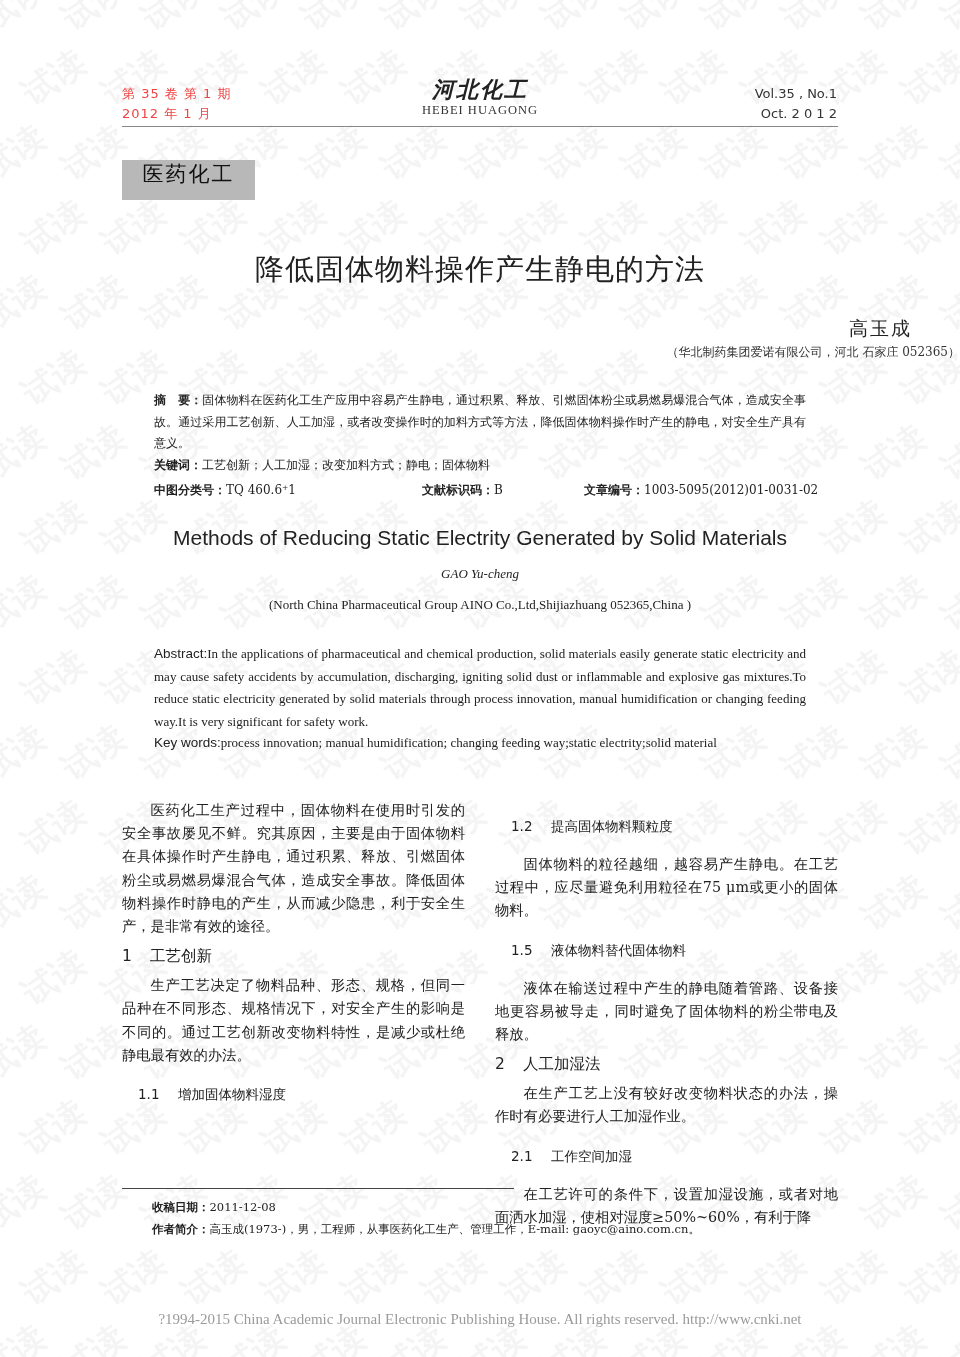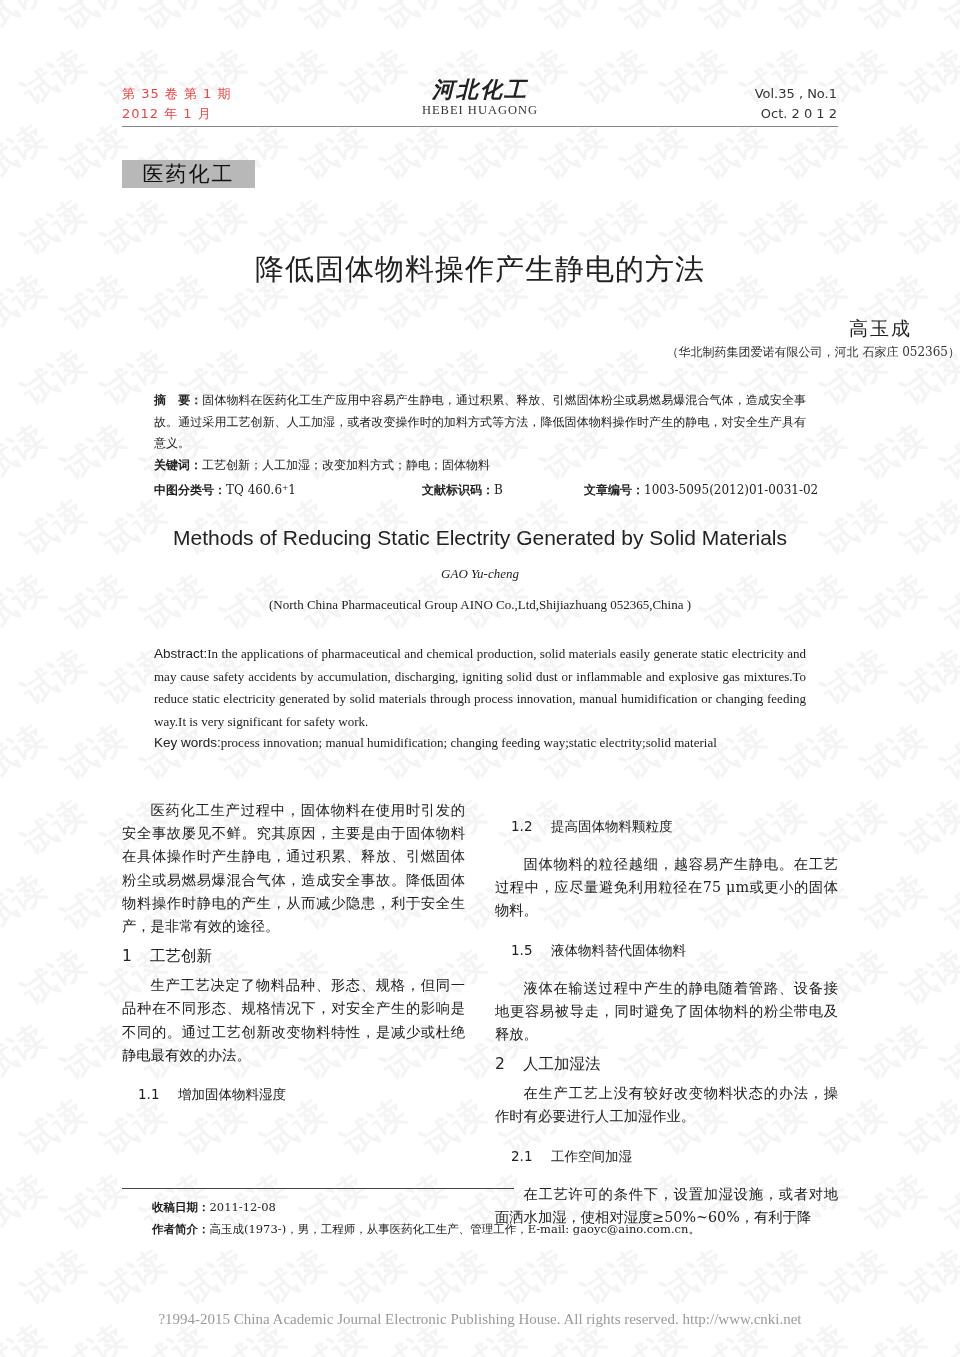--- a/index.html
+++ b/index.html
@@ -22,21 +22,21 @@
 
   
   .hdr-left { left: 122px; top: 84px; font-family: "DejaVu Sans", sans-serif; font-size: 13px; line-height: 20px; color: #ef4444; letter-spacing: 1px; }
   .hdr-right { right: 123px; top: 84px; font-family: "DejaVu Sans", sans-serif; font-size: 13px; line-height: 20px; color: #333; text-align: right; }
   .hdr-logo { left: 400px; width: 160px; top: 76px; text-align: center; }
   .logo-cn { font-family: "DejaVu Serif", serif; font-style: italic; font-weight: bold; font-size: 22px; letter-spacing: 2px; color: #222; line-height: 26px; }
   .logo-en { font-family: "Liberation Serif", serif; font-size: 12.5px; letter-spacing: 1px; color: #333; line-height: 16px; }
   .hdr-rule { left: 122px; width: 716px; top: 126px; height: 1px; background: #888; }
 
   .section-tag {
-    left: 122px; top: 160px; width: 133px; height: 28px;
+    left: 122px; top: 160px; width: 133px; height: 40px;
     background: #b8b8b8; font-family: "DejaVu Sans", sans-serif;
     font-size: 21px; line-height: 28px; text-align: center; color: #111; letter-spacing: 2px;
   }
 
   .title-cn {
     left: 0; width: 960px; top: 250px; text-align: center;
     font-family: "DejaVu Sans", sans-serif; font-size: 29px; color: #222; letter-spacing: 1px;
   }
   .author-cn { left: 0; width: 912px; top: 316px; text-align: right; font-size: 19px; letter-spacing: 2px; }
   .affil-cn { left: 0; width: 960px; top: 344px; text-align: right; font-size: 12px; color: #333; }

